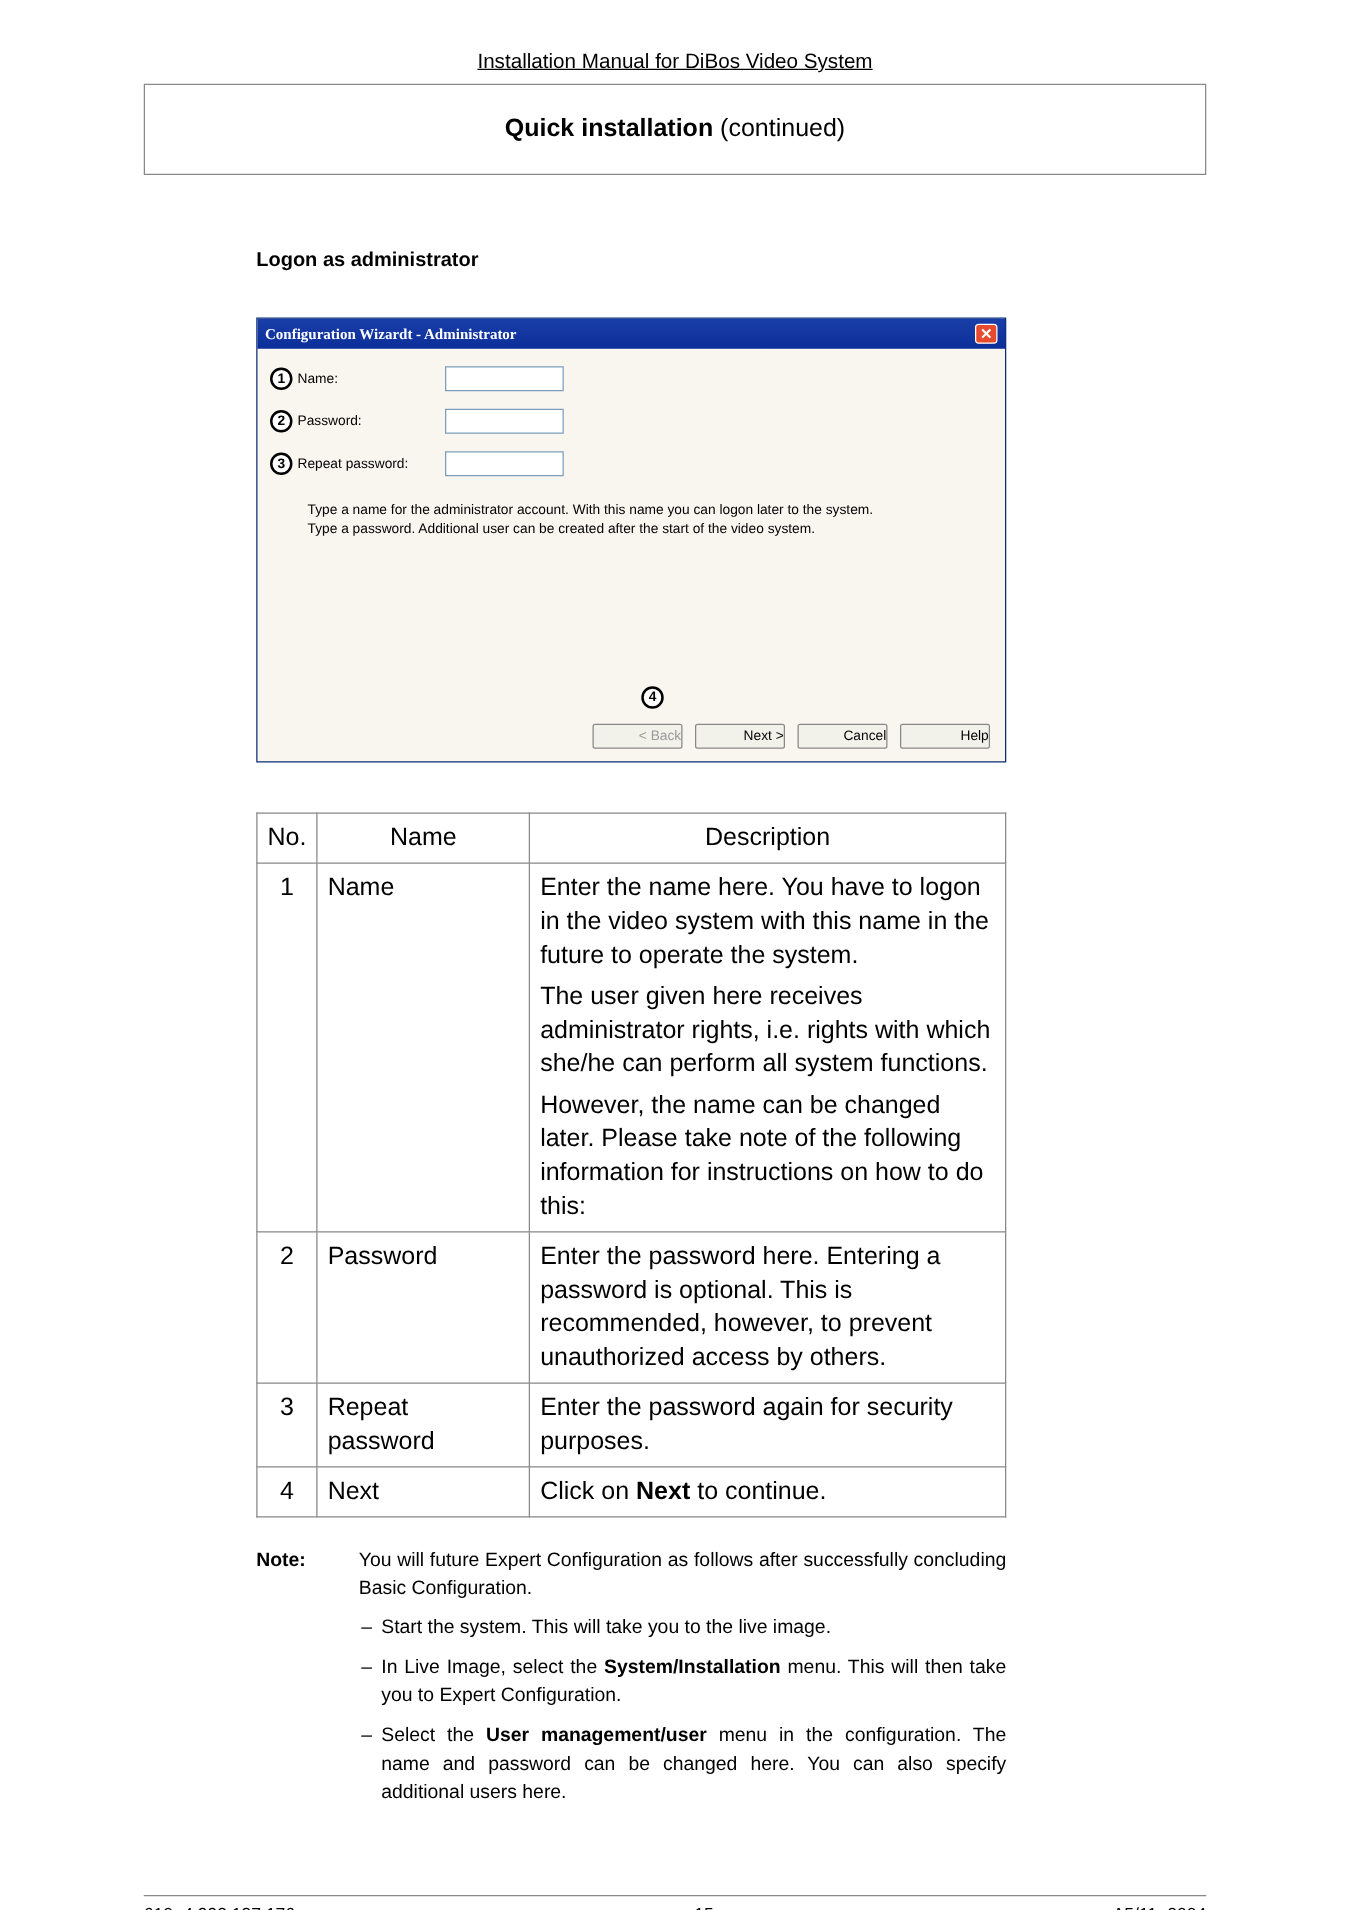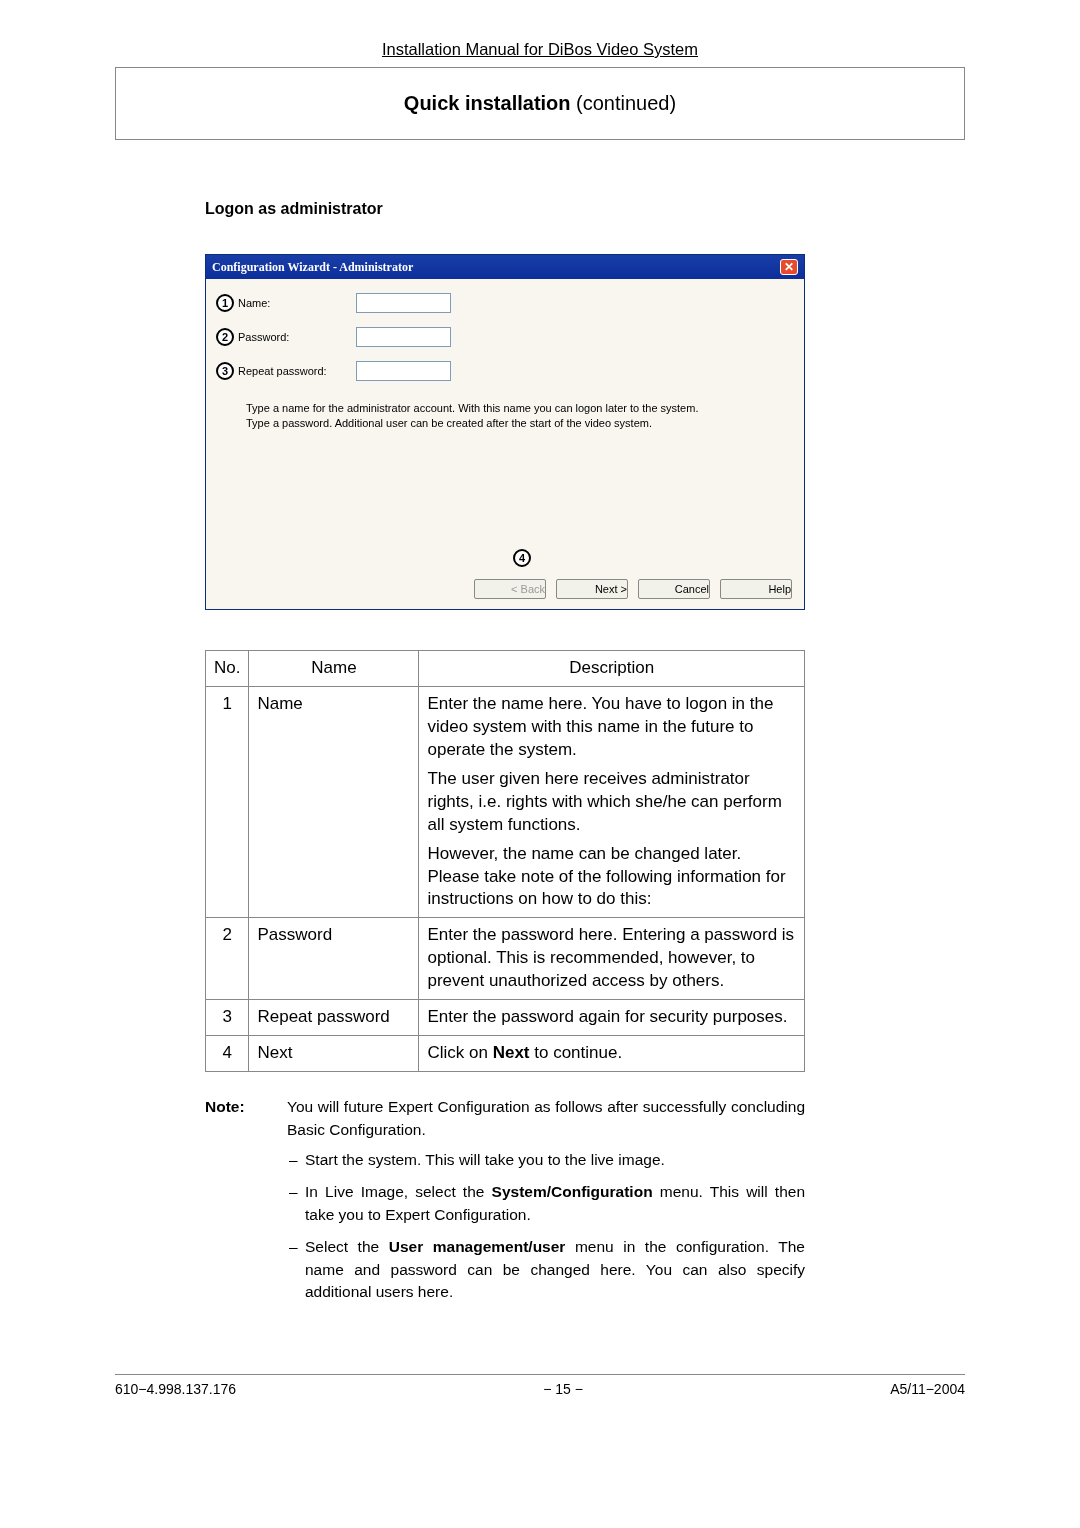--- a/index.html
+++ b/index.html
@@ -127,21 +127,21 @@
   table.desc {
     border-collapse: collapse;
     width: 600px;
     margin-bottom: 24px;
   }
   table.desc th, table.desc td {
     border: 1px solid #888;
     padding: 6px 8px;
     vertical-align: top;
     text-align: left;
-    font-size: 17px;
+    font-size: 20px;
     line-height: 1.35;
   }
   table.desc th {
     font-weight: normal;
     text-align: center;
   }
   table.desc td.no { text-align: center; width: 40px; }
   table.desc td.nm { width: 170px; }
   .desc-para { margin: 0 0 6px 0; }
   
@@ -253,21 +253,21 @@
     </tbody>
       </table>
 
     <div class="note-block">
       <div class="note-label">Note:</div>
       <div class="note-body">
         <div>You will future Expert Configuration as follows after successfully concluding Basic Configuration.</div>
         <ul>
           <li>Start the system. This will take you to the live image.</li>
           <li>
-            <span>In Live Image, select the </span><b>System/Configuration</b><span> menu. This will then take you to Expert Configuration.</span>
+            <span>In Live Image, select the </span><b>System/Installation</b><span> menu. This will then take you to Expert Configuration.</span>
           </li>
           <li>
             <span>Select the </span><b>User management/user</b><span> menu in the configuration. The name and password can be changed here. You can also specify additional users here.</span>
           </li>
         </ul>
       </div>
     </div>
 
   </div>
 

